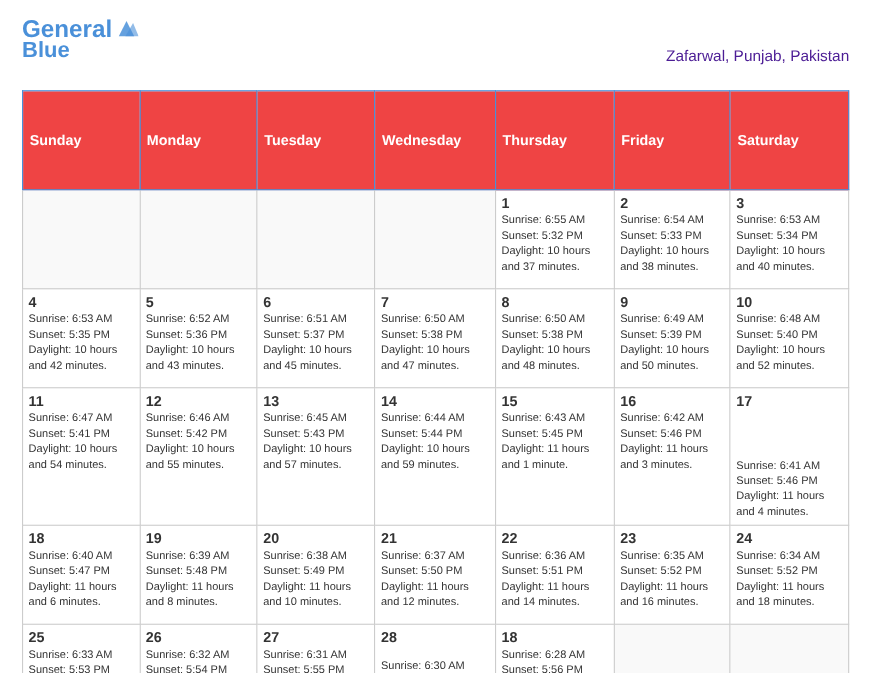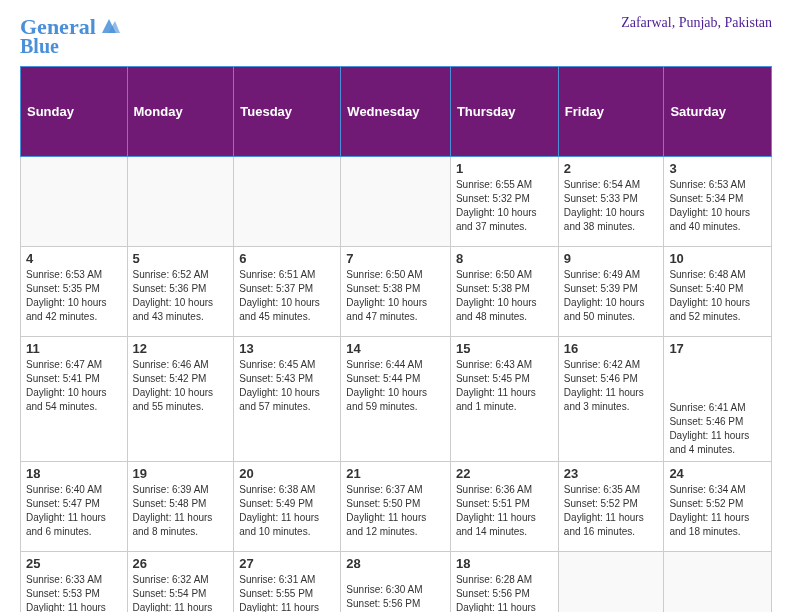--- a/index.html
+++ b/index.html
@@ -1,26 +1,26 @@
 <!DOCTYPE html>
 <html><head>
   <meta charset="utf-8">
   <style>
     * { box-sizing: border-box; margin: 0; padding: 0; }
     body { font-family: Arial, sans-serif; background: #fff; width: 792px; min-height: 612px; }
     .page { width: 792px; padding: 15px 20px; }
-    .header { display: flex; justify-content: space-between; align-items: flex-start; margin-bottom: 8px; font-family: Liberation Serif, serif; }
+    .header { display: flex; justify-content: space-between; align-items: flex-end; margin-bottom: 24px; }
     .logo { display: flex; align-items: center; }
     .logo-text { font-size: 22px; font-weight: bold; color: #333; line-height: 1.1; }
     .logo-text span { color: #4a90d9; }
     .title-block { text-align: right; }
     .month-title { font-size: 36px; font-weight: bold; color: #333; }
     .location { font-size: 14px; color: #4c1d95; }
     table { width: 100%; border-collapse: collapse; }
-    th { background: #701a75; color: #fff; text-align: left; padding: 5px 6px; font-size: 13px; font-weight: bold; border: 1px solid #4a90d9; }
+    th { background: #ef4444; color: #fff; text-align: left; padding: 5px 6px; font-size: 13px; font-weight: bold; border: 1px solid #4a90d9; }
     td { border: 1px solid #ccc; vertical-align: top; padding: 4px 5px; width: 113px; min-height: 80px; font-size: 10.5px; color: #333; }
     td.empty { background: #f9f9f9; }
     .day-num { font-size: 13px; font-weight: bold; display: block; margin-bottom: 2px; }
     .day-info { font-size: 10px; color: #333; line-height: 1.4; }
     tr { height: 90px; }
   </style>
 </head>
 <body>
 
 <div class="page">

